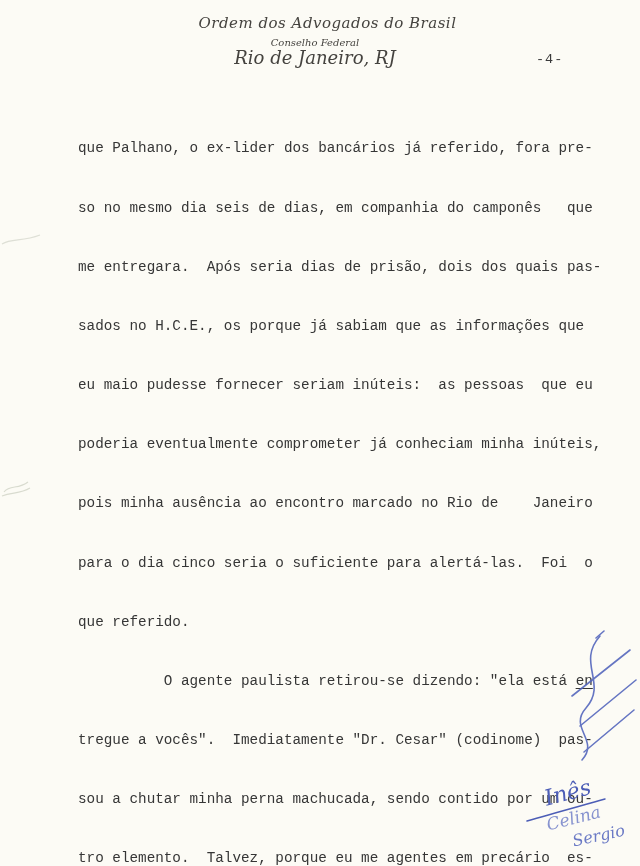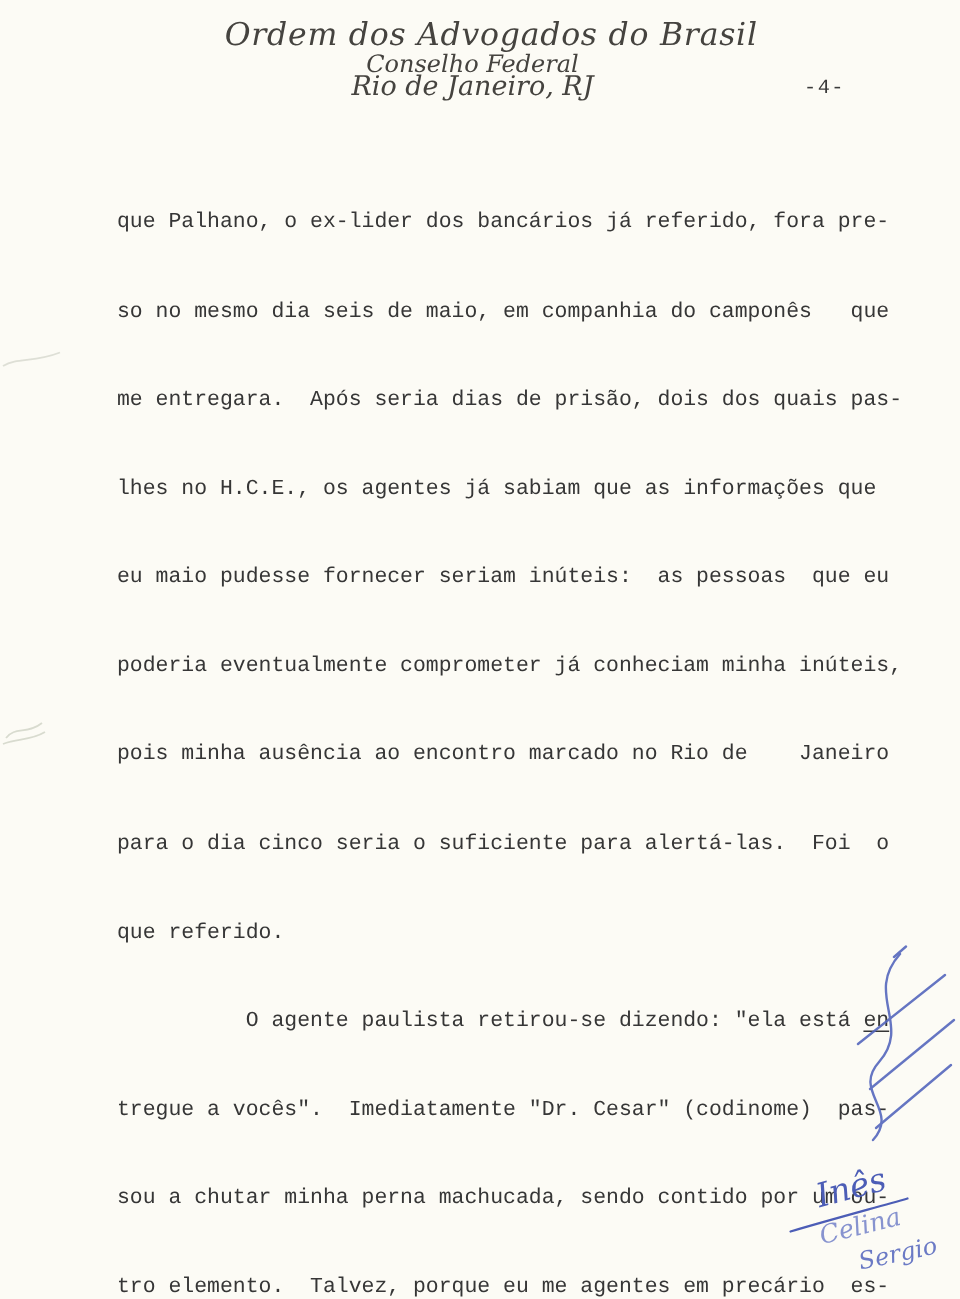--- a/index.html
+++ b/index.html
@@ -11,22 +11,22 @@
     font-family:"Liberation Mono","DejaVu Sans Mono",monospace;
   }
   
   .letterhead{
     position:absolute;top:12px;left:0;width:630px;
     text-align:center;
     font-family:"DejaVu Serif","Liberation Serif",serif;
     font-style:italic;
     color:#45433f;
   }
-  .lh-org{font-size:21px;line-height:23px;letter-spacing:.5px;padding-left:25px;}
-  .lh-div{font-size:16px;line-height:14px;margin-top:1px;}
+  .lh-org{font-size:15px;line-height:23px;letter-spacing:.5px;padding-left:25px;}
+  .lh-div{font-size:10px;line-height:14px;margin-top:1px;}
   .lh-loc{font-size:18px;line-height:16px;margin-top:0px;}
   .page-number{
     position:absolute;left:536px;top:52px;
     font-size:13.5px;color:#3a3a3a;letter-spacing:1px;
   }
   
   .body-text{
     position:absolute;left:78px;top:100px;
     font-size:14.3px;line-height:19.72px;
     color:#363636;
@@ -55,23 +55,23 @@
 
   <div class="letterhead">
     <div class="lh-org">Ordem dos Advogados do Brasil</div>
     <div class="lh-div">Conselho Federal</div>
     <div class="lh-loc">Rio de Janeiro, RJ</div>
   </div>
   <div class="page-number">-4-</div>
 
   <div class="body-text">
     <div class="ln"><span>que Palhano, o ex-lider dos bancários já referido, fora pre-</span><span class="u"></span></div>
-    <div class="ln"><span>so no mesmo dia seis de maio, em companhia do camponês   que</span><span class="u"></span></div>
+    <div class="ln"><span>so no mesmo dia seis de dias, em companhia do camponês   que</span><span class="u"></span></div>
     <div class="ln"><span>me entregara.  Após seria dias de prisão, dois dos quais pas-</span><span class="u"></span></div>
-    <div class="ln"><span>lhes no H.C.E., os agentes já sabiam que as informações que</span><span class="u"></span></div>
+    <div class="ln"><span>sados no H.C.E., os porque já sabiam que as informações que</span><span class="u"></span></div>
     <div class="ln"><span>eu maio pudesse fornecer seriam inúteis:  as pessoas  que eu</span><span class="u"></span></div>
     <div class="ln"><span>poderia eventualmente comprometer já conheciam minha inúteis,</span><span class="u"></span></div>
     <div class="ln"><span>pois minha ausência ao encontro marcado no Rio de    Janeiro</span><span class="u"></span></div>
     <div class="ln"><span>para o dia cinco seria o suficiente para alertá-las.  Foi  o</span><span class="u"></span></div>
     <div class="ln"><span>que referido.</span><span class="u"></span></div>
     <div class="ln"><span>          O agente paulista retirou-se dizendo: "ela está </span><span class="u">en</span></div>
     <div class="ln"><span>tregue a vocês".  Imediatamente "Dr. Cesar" (codinome)  pas-</span><span class="u"></span></div>
     <div class="ln"><span>sou a chutar minha perna machucada, sendo contido por um ou-</span><span class="u"></span></div>
     <div class="ln"><span>tro elemento.  Talvez, porque eu me agentes em precário  es-</span><span class="u"></span></div>
     

